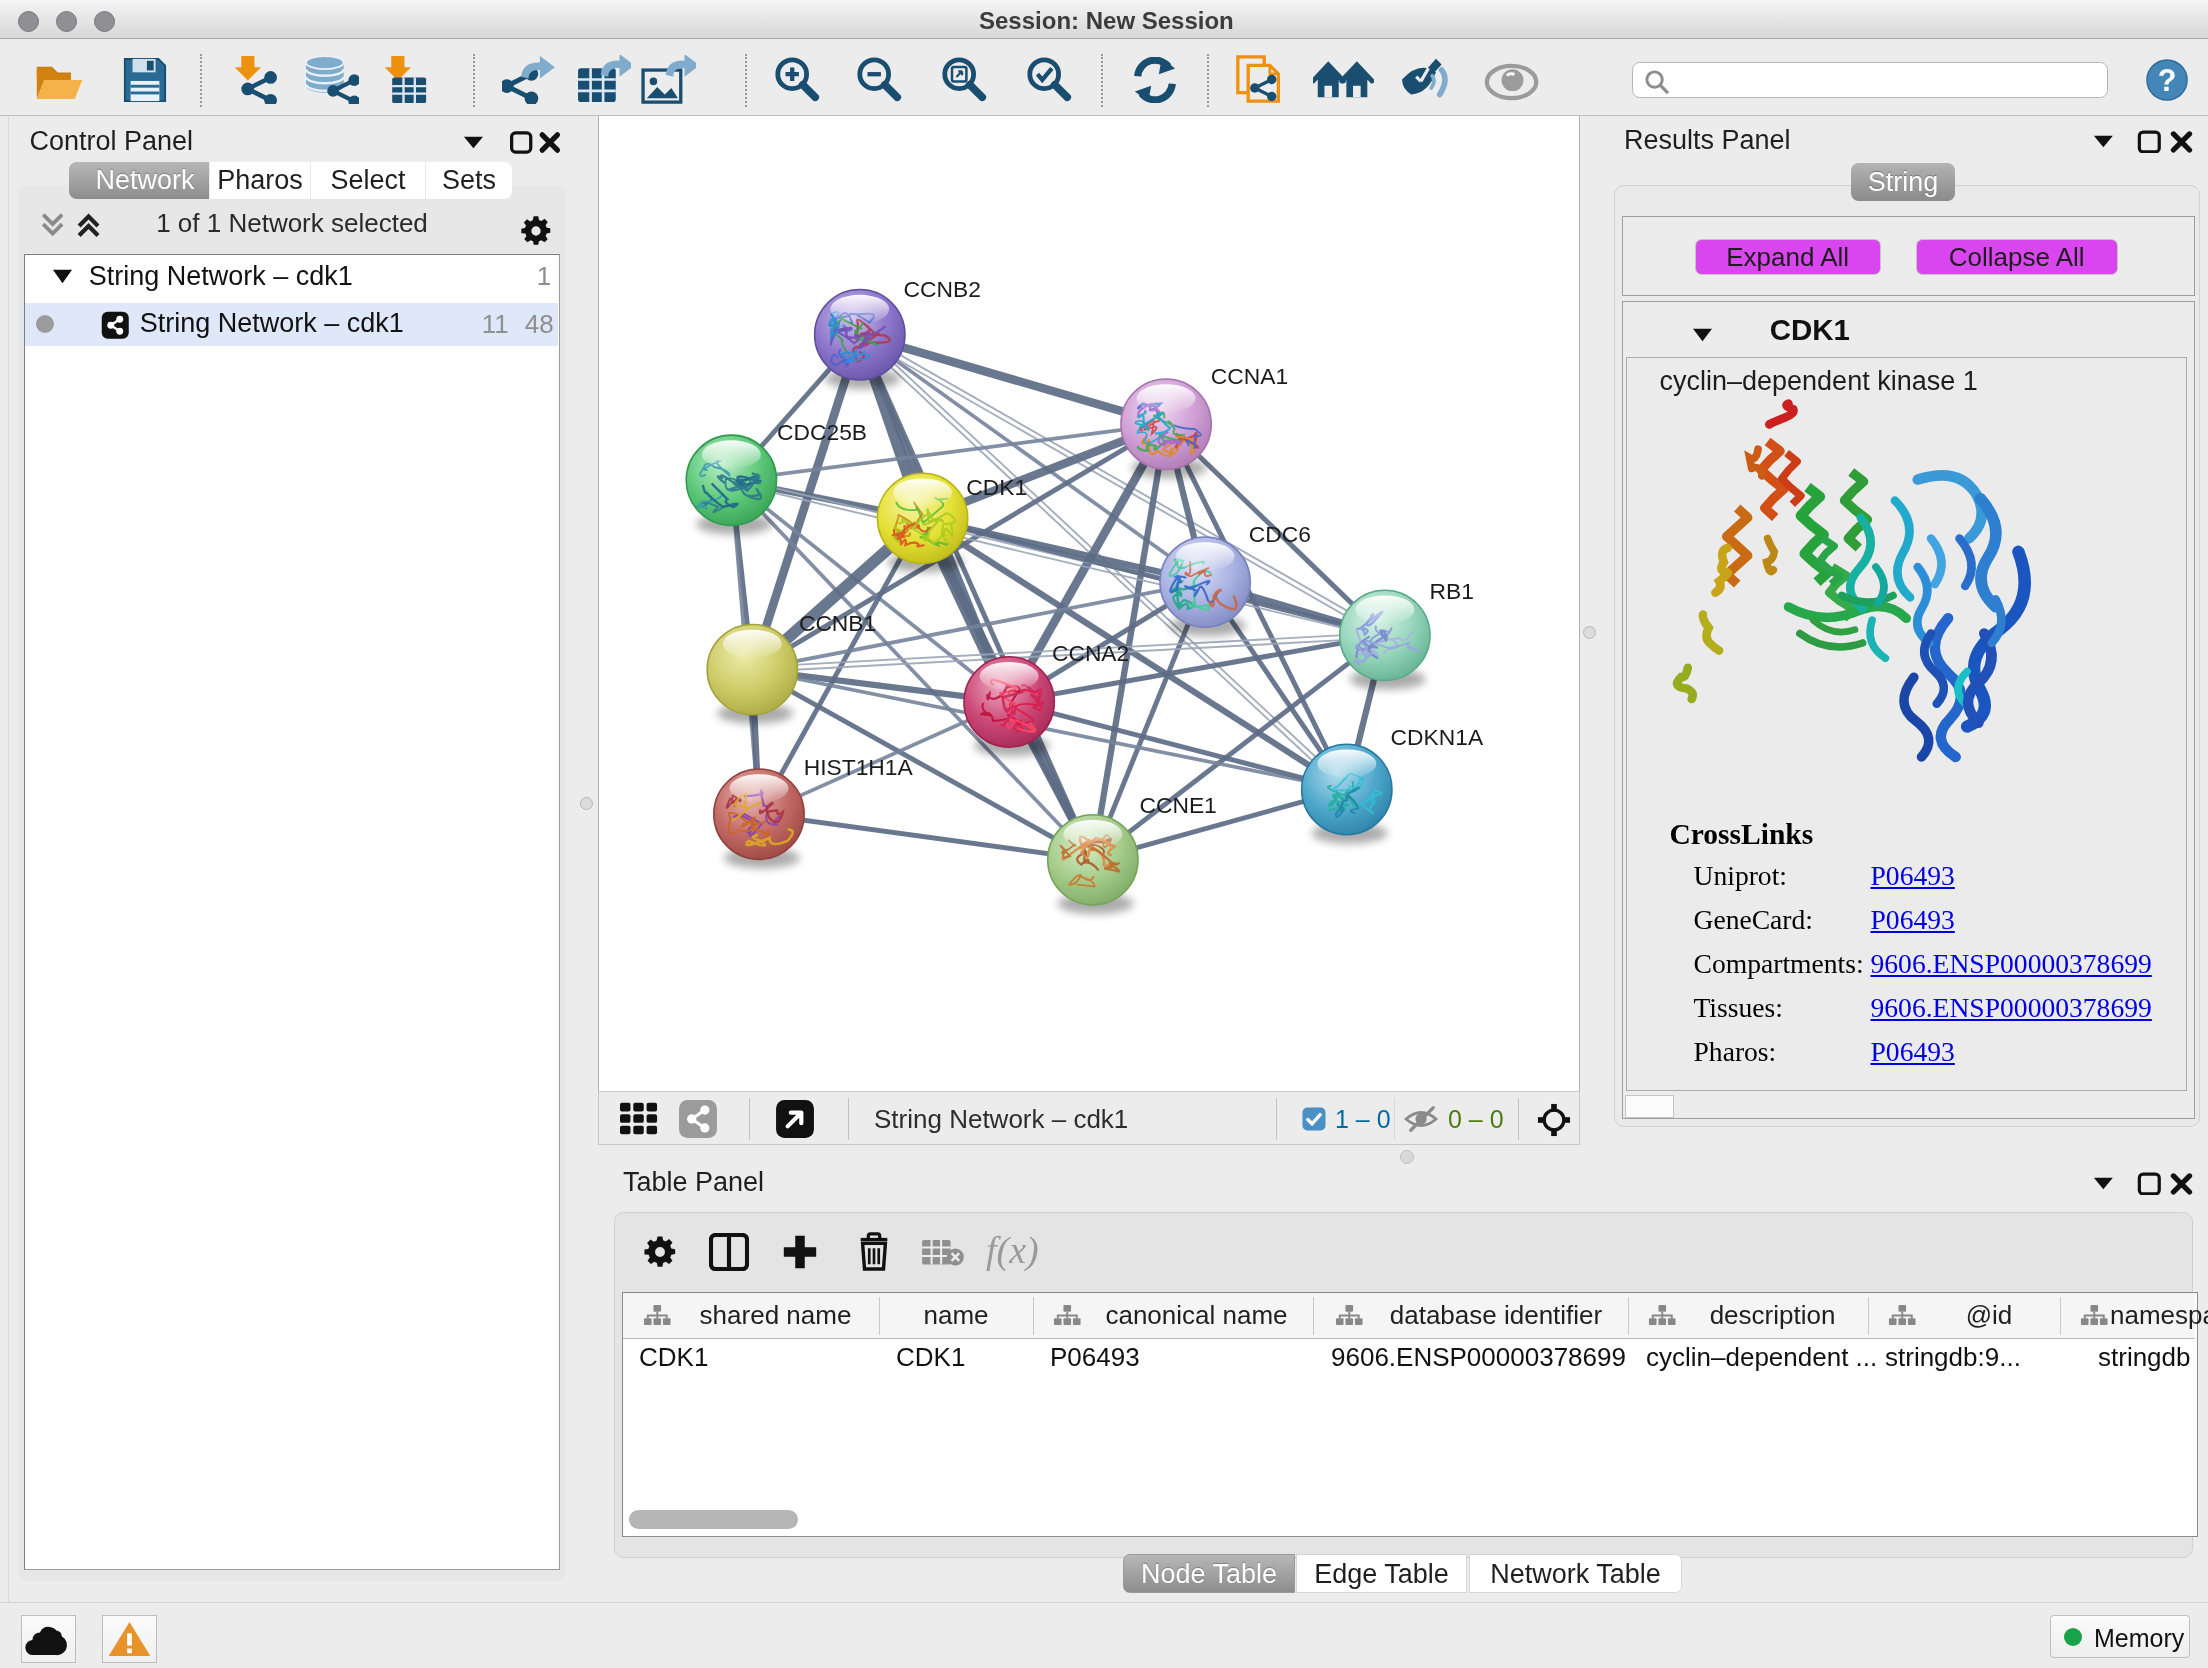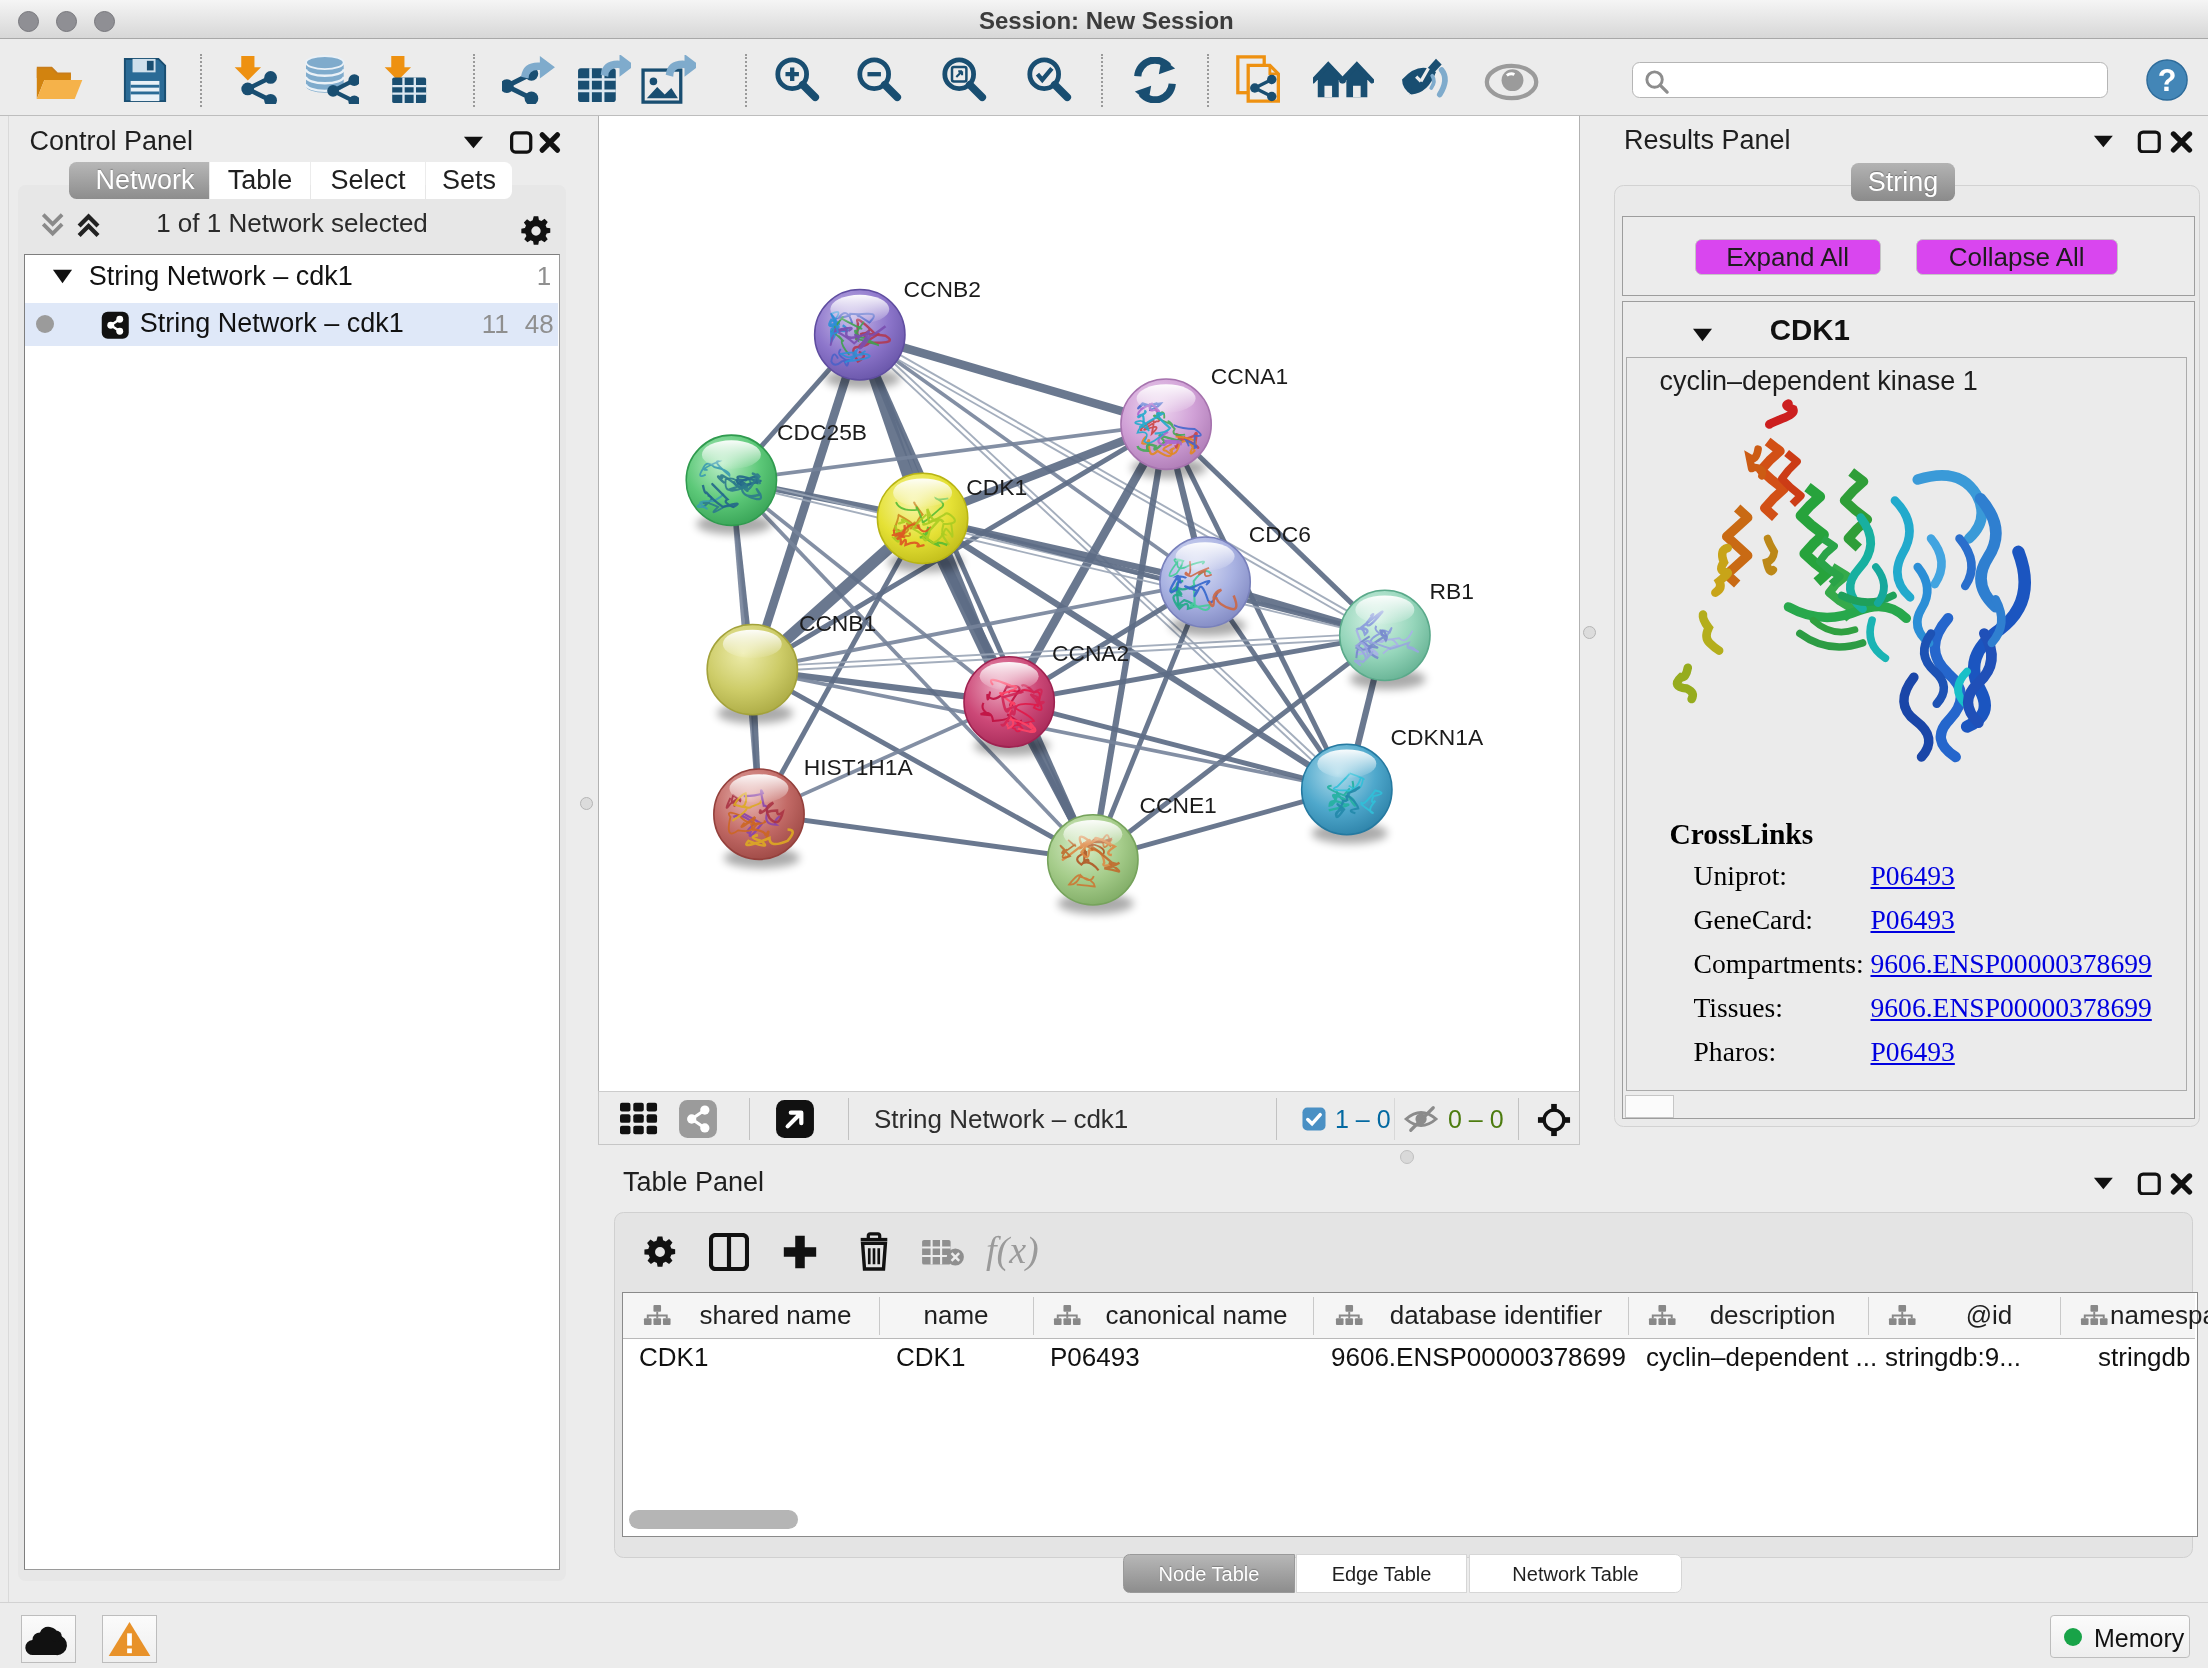--- a/index.html
+++ b/index.html
@@ -29,21 +29,21 @@
 #rp-desc { position:absolute; left:3.8px; top:55px; width:561px; height:734px; background:#ebebeb; border:1px solid #ababab; }
 .serif { font-family:"Liberation Serif", serif; }
 .link { color:#0000e0; text-decoration:underline; }
 #tp-box { position:absolute; left:614px; top:1212px; width:1579px; height:346px; background:#e4e4e4; border:1px solid #d0d0d0; border-radius:9.5px; }
 #tp-table { position:absolute; left:622px; top:1292px; width:1576px; height:245px; background:#fff; border:1.9px solid #8a8a8a; }
 #tp-header { position:absolute; left:0; top:0; width:1572px; height:46px; background:#f5f5f5; border-bottom:1.9px solid #b9b9b9; }
 .th { position:absolute; top:0; height:44px; font-size:26px; color:#1f1f1f; line-height:44px; text-align:center; }
 .thsep { position:absolute; top:3.8px; height:38px; width:0; border-left:1px solid #c9c9c9; }
 .td { position:absolute; top:49px; height:38px; font-size:26px; color:#111; }
 #tp-scroll { position:absolute; left:5.7px; top:217px; width:169px; height:19px; background:#b5b5b5; border-radius:9.5px; }
-.btab { position:absolute; top:1554px; height:39px; font-size:20px; line-height:39px; text-align:center; background:#fff; border:1px solid #d6d6d6; color:#1f1f1f; }
+.btab { position:absolute; top:1554px; height:39px; font-size:27px; line-height:39px; text-align:center; background:#fff; border:1px solid #d6d6d6; color:#1f1f1f; }
 .btab.tabsel { background:linear-gradient(#b7b7b7,#8d8d8d); color:#fff; border-color:#9a9a9a; }
 #statusline { position:absolute; left:0; top:1602px; width:2208px; height:0; border-top:1px solid #d2d2d2; }
 .sbtn { position:absolute; background:linear-gradient(#fbfbfb,#efefef); border:1px solid #bdbdbd; }
 #memory { position:absolute; left:2050px; top:1615px; width:140px; height:43px; background:linear-gradient(#fbfbfb,#eeeeee); border:1px solid #bdbdbd; border-radius:3.8px; font-size:25px; color:#111; }
 </style>
 </head>
 <body>
 
 <div id="titlebar">
   <div class="tl" style="left:18px;"></div>
@@ -204,21 +204,21 @@
 
 <div id="cpanel">
   <div class="phead abs" style="left:29.5px; top:126px;">Control Panel</div>
   <svg class="abs" style="left:462px; top:131px;" width="105" height="23" viewBox="0 0 110 24">
     <path d="M2 6 L22 6 L12 18 Z" fill="#111"></path>
     <rect x="52" y="2" width="20" height="20" rx="4" fill="none" stroke="#111" stroke-width="3.4"></rect>
     <path d="M84 4 L100 20 M100 4 L84 20" stroke="#111" stroke-width="5.5" stroke-linecap="round"></path>
   </svg>
   <div id="cp-tabs">
     <div class="tab tabsel" style="left:0px; width:140px; border-radius:7.6px 0 0 7.6px;padding-left:12px;">Network</div>
-    <div class="tab" style="left:141px; width:100px;">Table</div>
+    <div class="tab" style="left:141px; width:100px;">Pharos</div>
     <div class="tab" style="left:242px; width:114px;">Select</div>
     <div class="tab" style="left:357px; width:86px; border-radius:0 7.6px 7.6px 0;">Sets</div>
   </div>
   <div id="cp-sub">
     <svg class="abs" style="left:21px; top:24px;" width="67" height="34" viewBox="0 0 70 36">
       <path d="M4 6 L14 16 L24 6 M4 16 L14 26 L24 16" stroke="#8a8a8a" stroke-width="4" fill="none"></path>
       <path d="M42 28 L52 18 L62 28 M42 18 L52 8 L62 18" stroke="#222" stroke-width="4.5" fill="none"></path>
     </svg>
     <div class="abs" style="left:0; top:23px; width:548px; text-align:center; font-size:26px; color:#2a2a2a;">1 of 1 Network selected</div>
     <svg class="abs" style="left:502px; top:30px;" width="32" height="32" viewBox="0 0 24 24">

